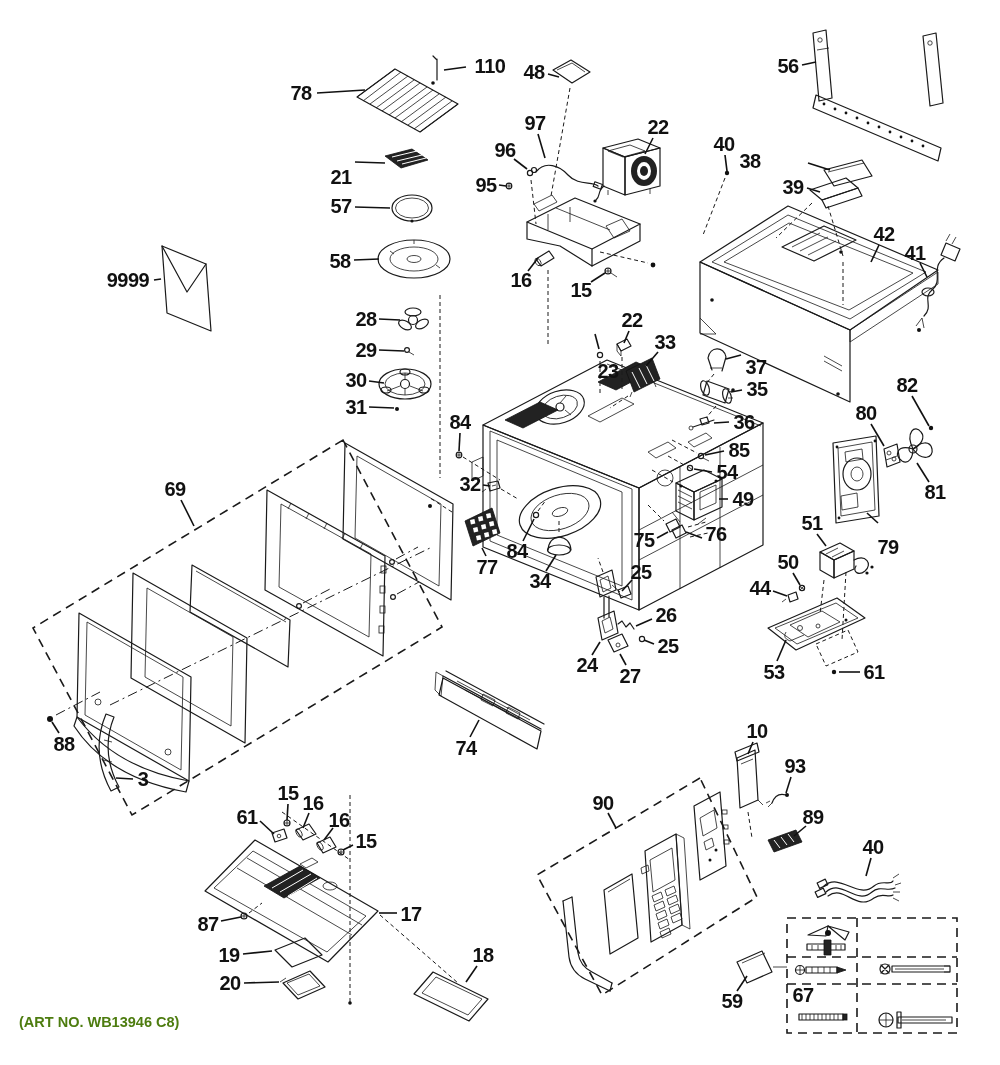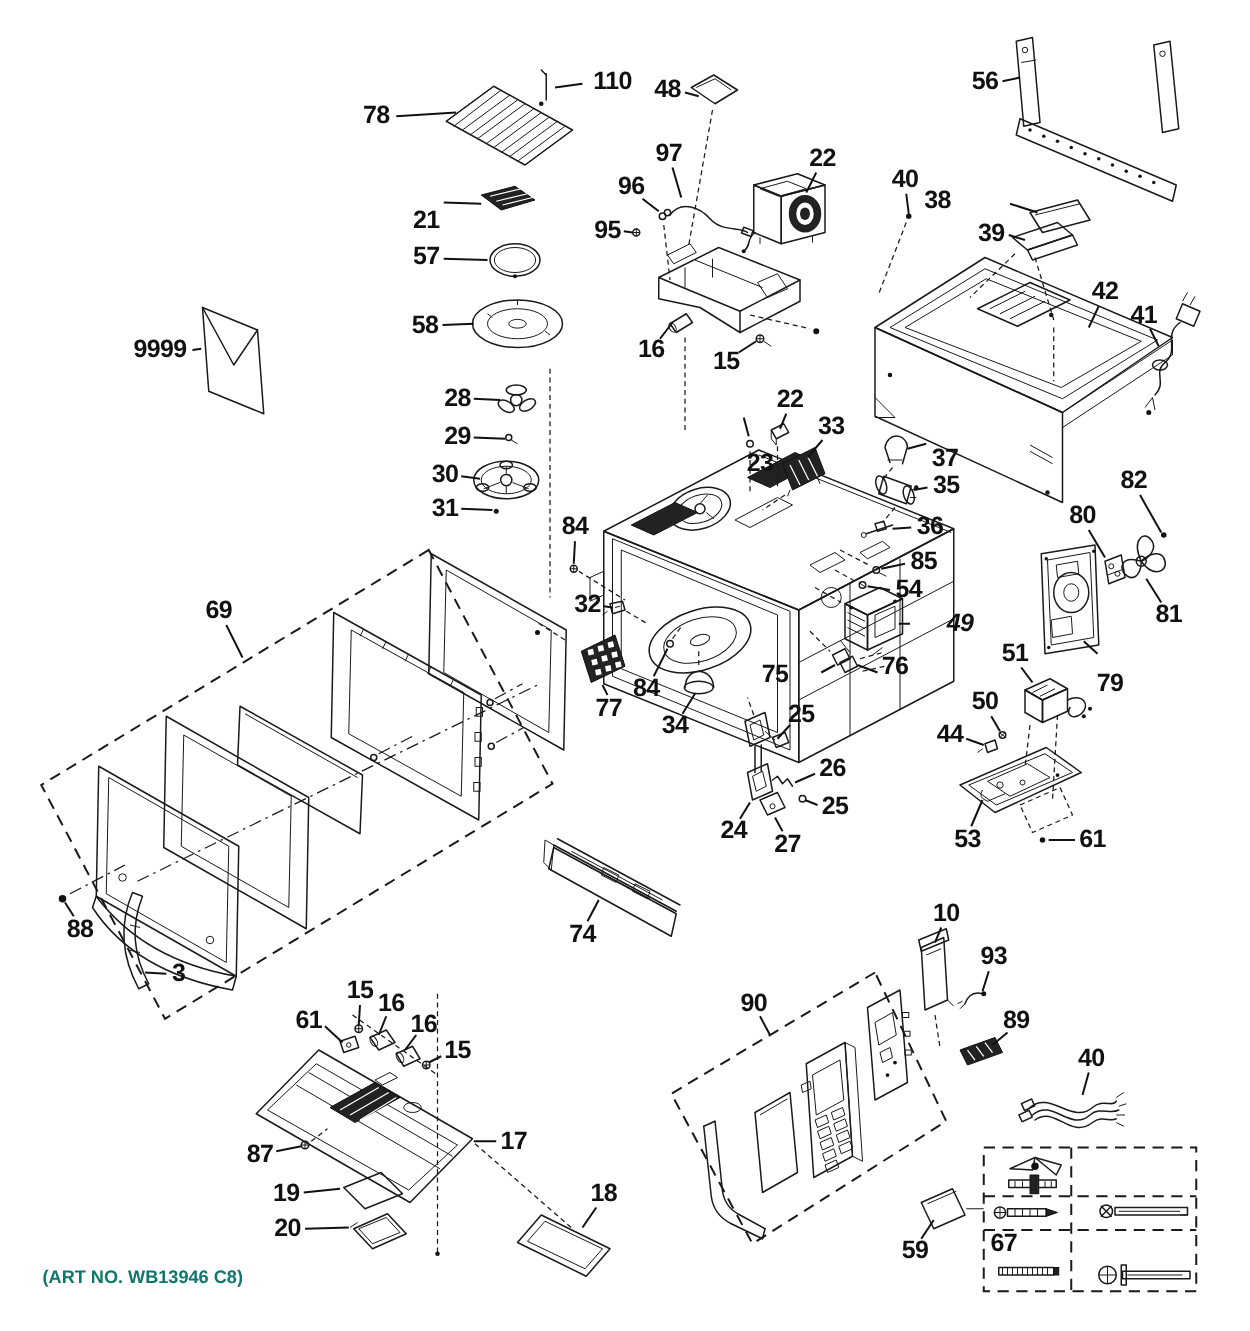--- a/index.html
+++ b/index.html
@@ -3,22 +3,22 @@
 <meta charset="utf-8">
 <style>
   html,body{margin:0;padding:0;background:#ffffff;}
   #page{position:relative;width:1000px;height:1065px;background:#ffffff;overflow:hidden;
         font-family:"Liberation Sans",sans-serif;}
   #artwork,#leader-svg{position:absolute;left:0;top:0;width:1000px;height:1065px;}
   #callout-layer{position:absolute;left:0;top:0;width:1000px;height:1065px;}
   .callout{position:absolute;transform:translate(-50%,-50%);
            font:bold 20px "Liberation Sans",sans-serif;color:#111;
            letter-spacing:-0.5px;white-space:nowrap;}
-  #art-no{position:absolute;left:34px;top:1014px;
-          font:bold 14.5px "Liberation Sans",sans-serif;color:#0f766e;}
+  #art-no{position:absolute;left:19px;top:1014px;
+          font:bold 14.5px "Liberation Sans",sans-serif;color:#4d7c0f;}
   
   .ln{stroke:#1a1a1a;stroke-width:1.2;fill:none;stroke-linejoin:round;stroke-linecap:round;}
   .thin{stroke:#1a1a1a;stroke-width:.8;fill:none;}
   .fill-dark{fill:#222;stroke:#111;stroke-width:.8;}
   .wht{stroke:#fff;stroke-width:1;fill:none;}
   .dash{stroke:#1a1a1a;stroke-width:1.6;fill:none;stroke-dasharray:9 6;}
   .dashsm{stroke:#1a1a1a;stroke-width:1;fill:none;stroke-dasharray:4 3;}
   .dashdot{stroke:#1a1a1a;stroke-width:1;fill:none;stroke-dasharray:10 4 2 4;}
   #leader-svg line{stroke:#111;stroke-width:1.6;}
 </style>
@@ -717,26 +717,26 @@
       <div class="callout" style="left: 356px; top: 407px;">31</div>
       <div class="callout" style="left: 608px; top: 323px; margin-top: 48px;">23</div>
       <div class="callout" style="left: 632px; top: 320px;">22</div>
       <div class="callout" style="left: 665px; top: 342px;">33</div>
       <div class="callout" style="left: 756px; top: 367px;">37</div>
       <div class="callout" style="left: 757px; top: 389px;">35</div>
       <div class="callout" style="left: 744px; top: 422px;">36</div>
       <div class="callout" style="left: 460px; top: 422px;">84</div>
       <div class="callout" style="left: 739px; top: 450px;">85</div>
       <div class="callout" style="left: 727px; top: 472px;">54</div>
-      <div class="callout" style="left: 768px; top: 499px; font-style: italic;">49</div>
+      <div class="callout" style="left: 743px; top: 499px;">49</div>
       <div class="callout" style="left: 470px; top: 484px;">32</div>
       <div class="callout" style="left: 517px; top: 551px;">84</div>
       <div class="callout" style="left: 487px; top: 567px;">77</div>
       <div class="callout" style="left: 540px; top: 581px;">34</div>
-      <div class="callout" style="left: 620px; top: 540px;">75</div>
+      <div class="callout" style="left: 644px; top: 540px;">75</div>
       <div class="callout" style="left: 716px; top: 534px;">76</div>
       <div class="callout" style="left: 866px; top: 413px;">80</div>
       <div class="callout" style="left: 907px; top: 385px;">82</div>
       <div class="callout" style="left: 935px; top: 492px;">81</div>
       <div class="callout" style="left: 888px; top: 531px; margin-top: 16px;">79</div>
       <div class="callout" style="left: 812px; top: 523px;">51</div>
       <div class="callout" style="left: 788px; top: 562px;">50</div>
       <div class="callout" style="left: 760px; top: 588px;">44</div>
       <div class="callout" style="left: 774px; top: 672px;">53</div>
       <div class="callout" style="left: 874px; top: 672px;">61</div>

